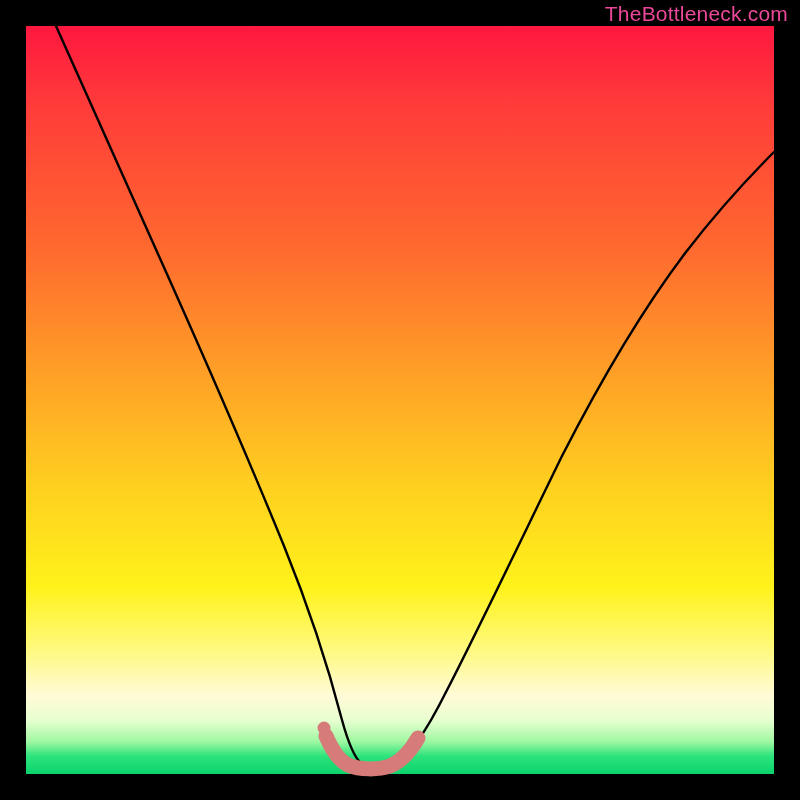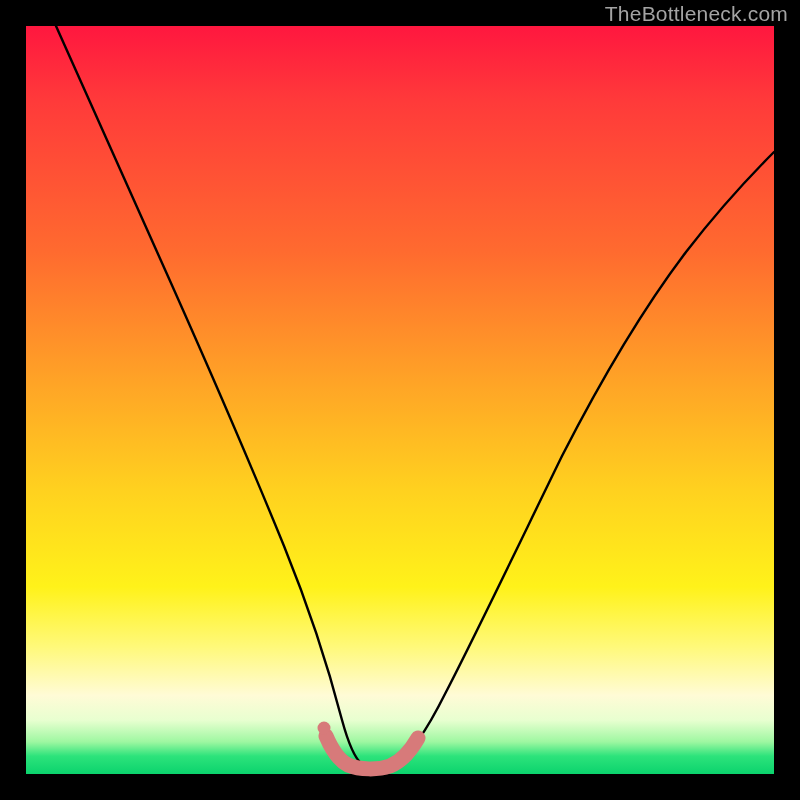--- a/index.html
+++ b/index.html
@@ -39,21 +39,21 @@
       #e8ffd0 92.8%,
       #9ef7a1 95.7%,
       #2de37b 97.6%,
       #0bd36d 100%
     );
   }
   .watermark {
     position: absolute;
     top: 2px;
     right: 12px;
-    color: #a3a3a3;
+    color: #ec4899;
     font-size: 21px;
     font-weight: 500;
     letter-spacing: 0.2px;
     user-select: none;
   }
   svg.curve {
     position: absolute;
     top: 0;
     left: 0;
     width: 748px;

